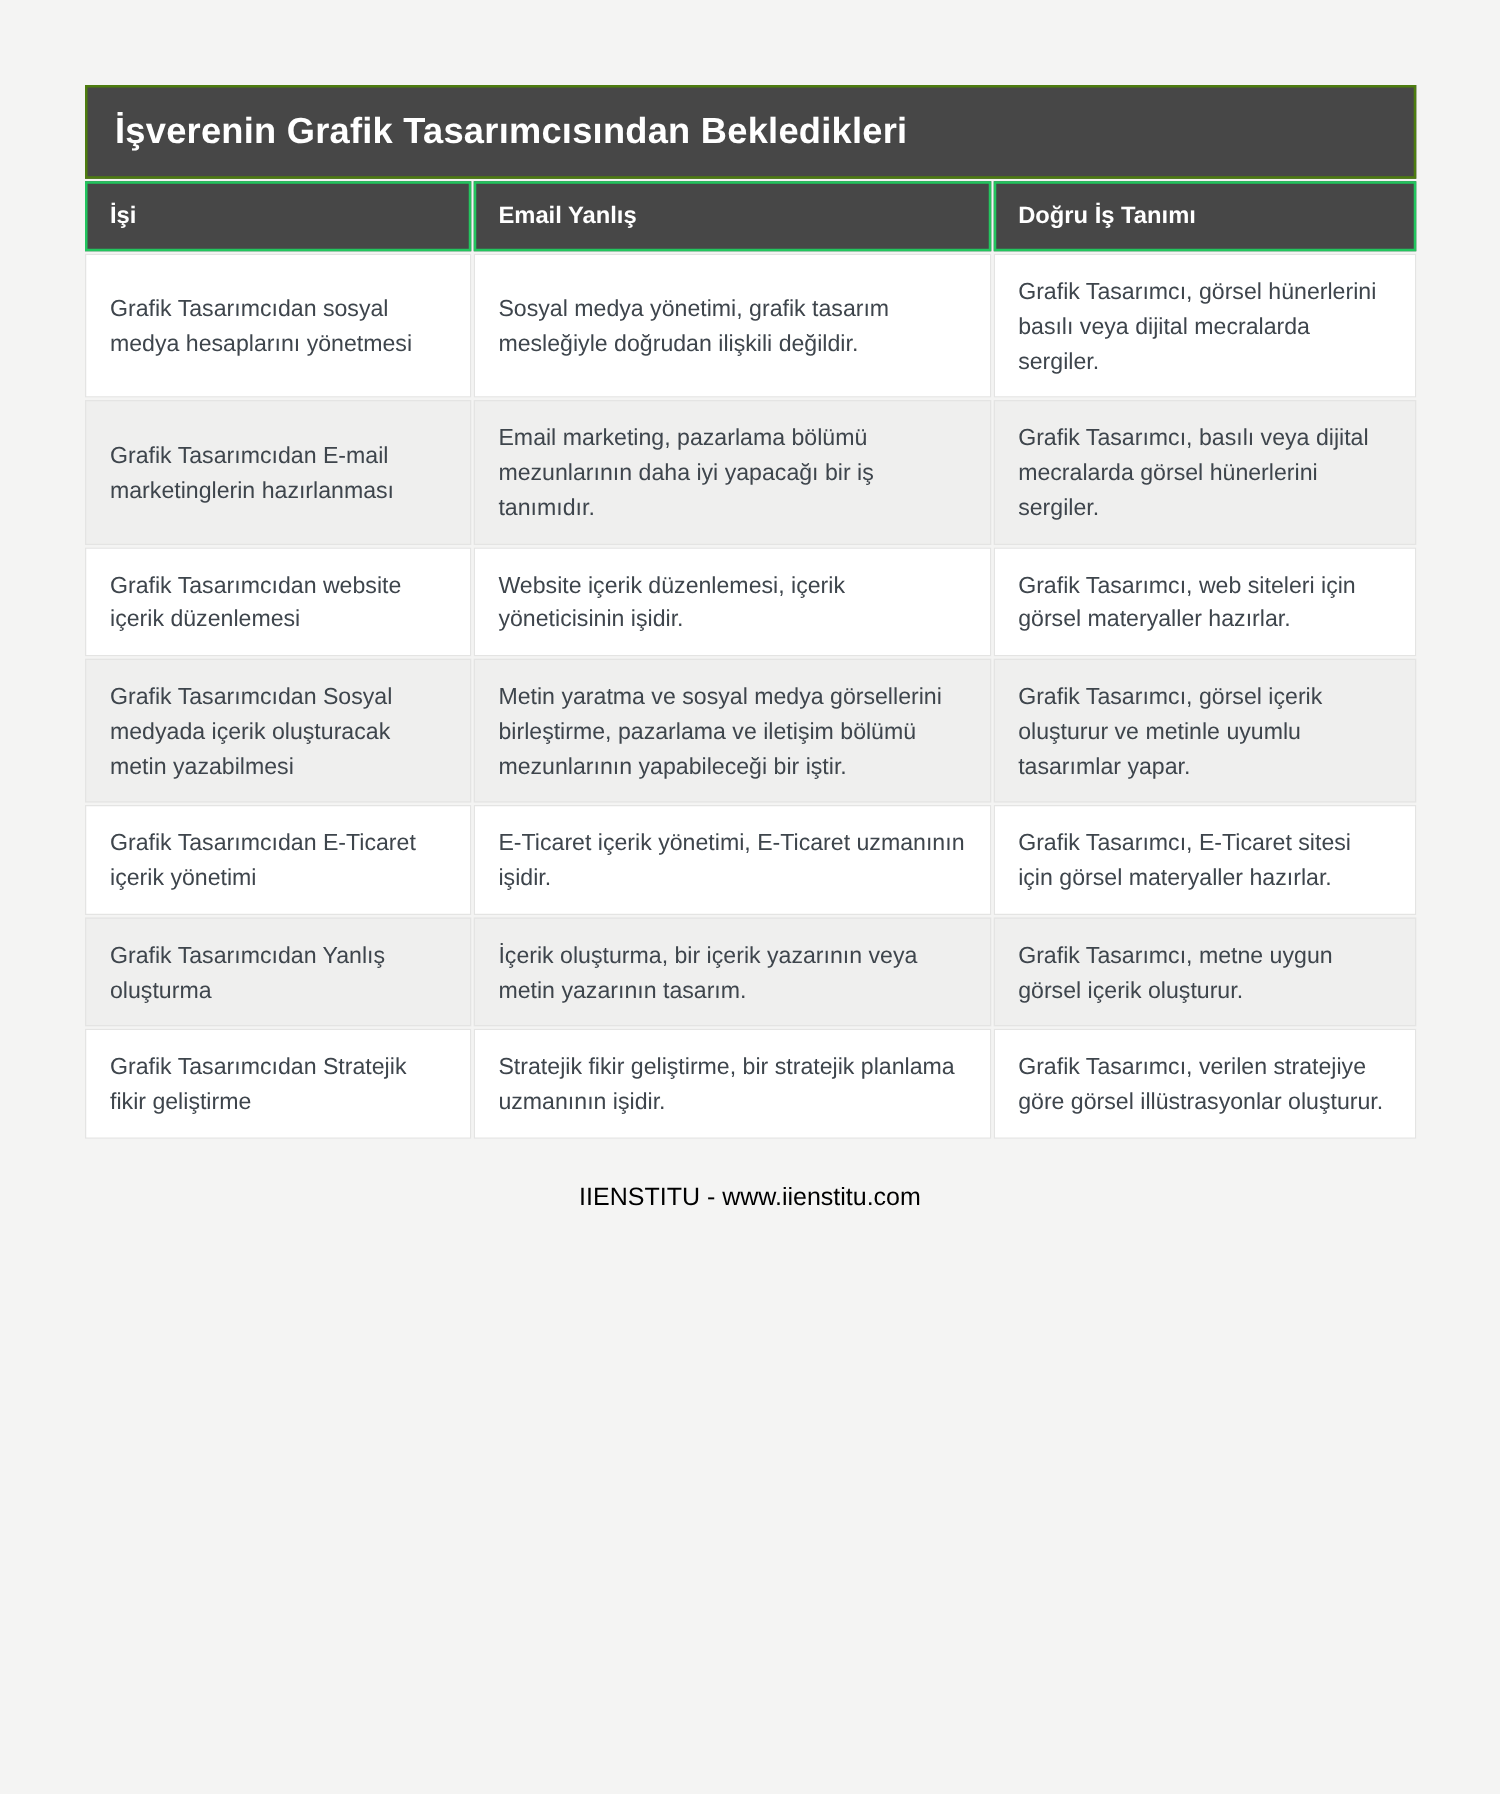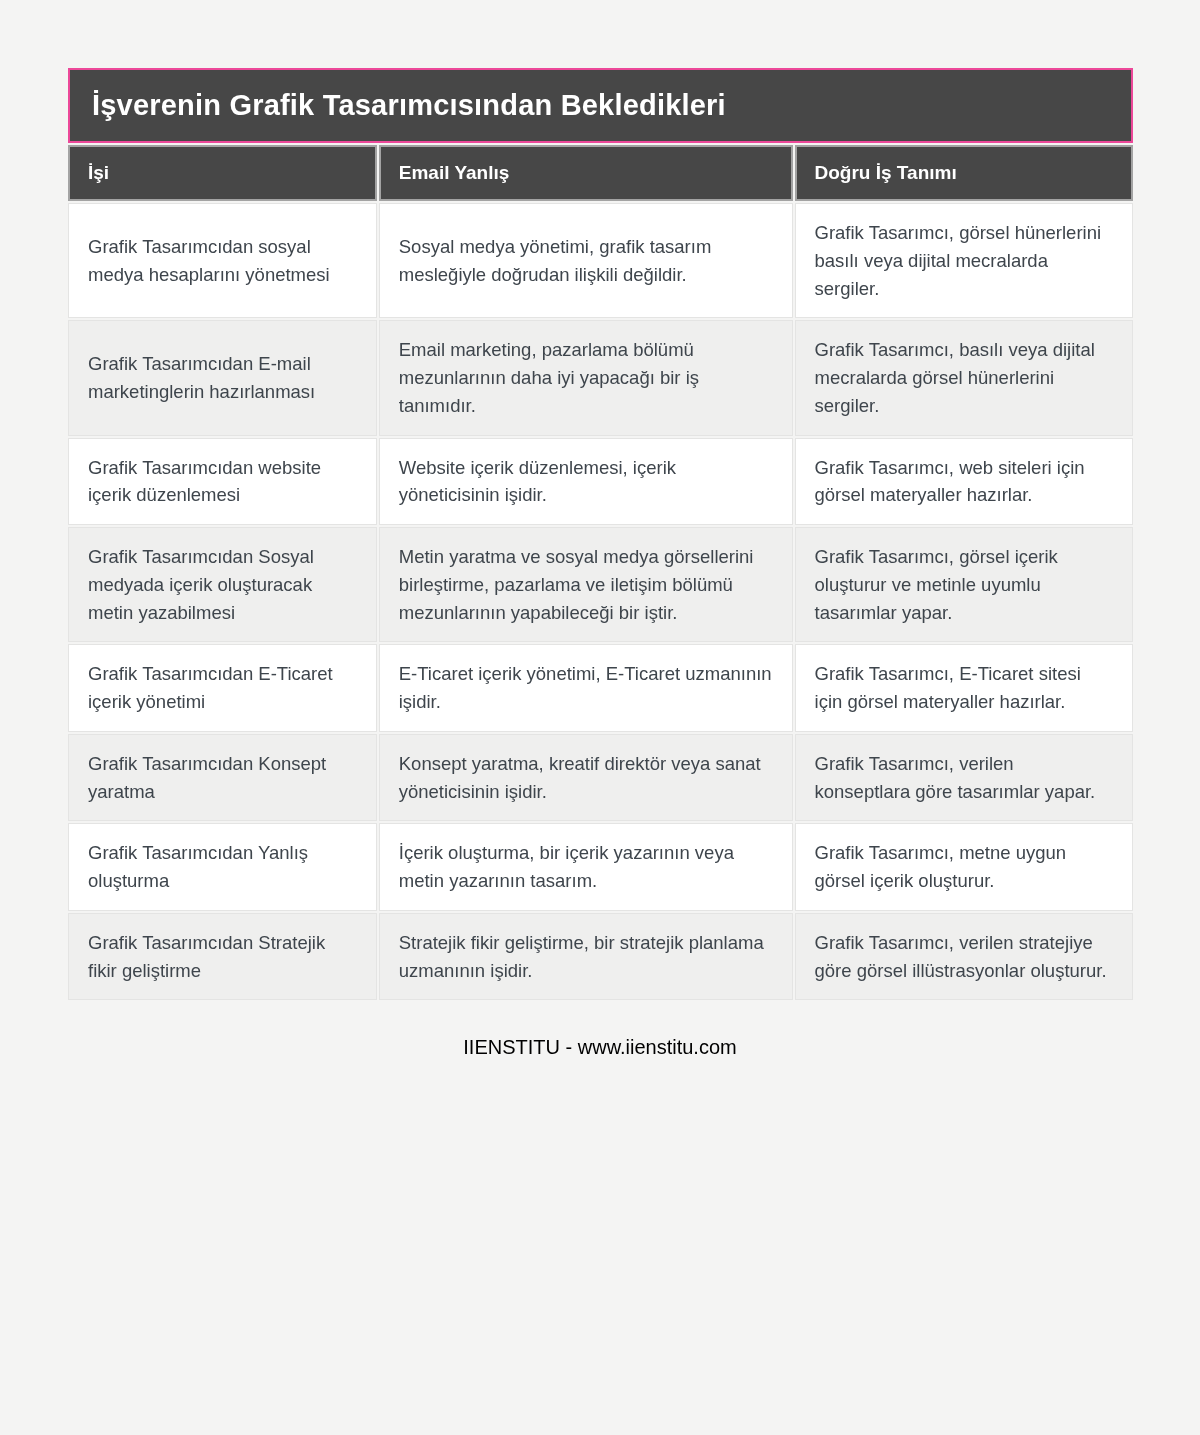--- a/index.html
+++ b/index.html
@@ -25,31 +25,31 @@
     width: 1069px;
     margin: 66px auto 0 66px;
     table-layout: fixed;
   }
   col.c1 { width: 29.1%; }
   col.c2 { width: 39.0%; }
   col.c3 { width: 31.9%; }
 
   th.title-cell {
     background: #474747;
-    border: 2px solid #ec4899;
+    border: 2px solid #4d7c0f;
     color: #ffffff;
     font-size: 29px;
     font-weight: bold;
     text-align: left;
     padding: 19px 22px;
     letter-spacing: 0.2px;
   }
   th.col-header {
     background: #474747;
-    border: 2px solid #a3a3a3;
+    border: 2px solid #22c55e;
     color: #ffffff;
     font-size: 19px;
     font-weight: bold;
     text-align: left;
     padding: 15px 18px;
   }
   td {
     background: #ffffff;
     border: 1px solid #e4e4e3;
     font-size: 18.5px;
@@ -108,25 +108,20 @@
         <td>Grafik Tasarımcıdan Sosyal medyada içerik oluşturacak metin yazabilmesi</td>
         <td>Metin yaratma ve sosyal medya görsellerini birleştirme, pazarlama ve iletişim bölümü mezunlarının yapabileceği bir iştir.</td>
         <td>Grafik Tasarımcı, görsel içerik oluşturur ve metinle uyumlu tasarımlar yapar.</td>
       </tr>
       <tr>
         <td>Grafik Tasarımcıdan E-Ticaret içerik yönetimi</td>
         <td>E-Ticaret içerik yönetimi, E-Ticaret uzmanının işidir.</td>
         <td>Grafik Tasarımcı, E-Ticaret sitesi için görsel materyaller hazırlar.</td>
       </tr>
       <tr>
-        <td>Grafik Tasarımcıdan Konsept yaratma</td>
-        <td>Konsept yaratma, kreatif direktör veya sanat yöneticisinin işidir.</td>
-        <td>Grafik Tasarımcı, verilen konseptlara göre tasarımlar yapar.</td>
-      </tr>
-      <tr>
         <td>Grafik Tasarımcıdan Yanlış oluşturma</td>
         <td>İçerik oluşturma, bir içerik yazarının veya metin yazarının tasarım.</td>
         <td>Grafik Tasarımcı, metne uygun görsel içerik oluşturur.</td>
       </tr>
       <tr>
         <td>Grafik Tasarımcıdan Stratejik fikir geliştirme</td>
         <td>Stratejik fikir geliştirme, bir stratejik planlama uzmanının işidir.</td>
         <td>Grafik Tasarımcı, verilen stratejiye göre görsel illüstrasyonlar oluşturur.</td>
       </tr>
     </tbody>

